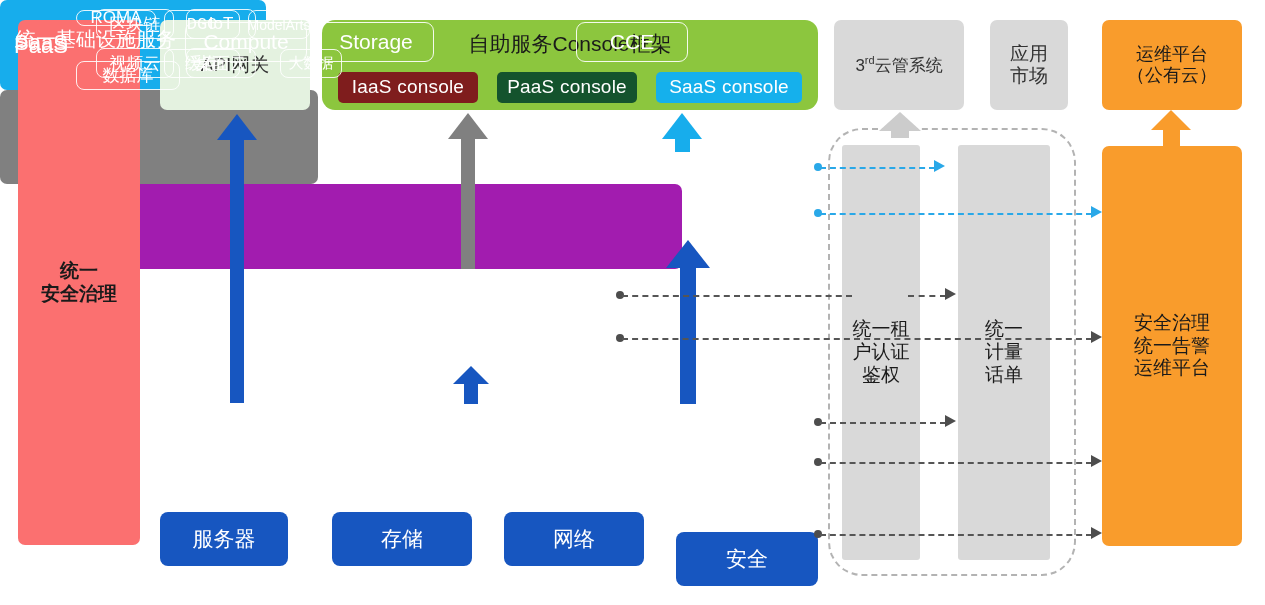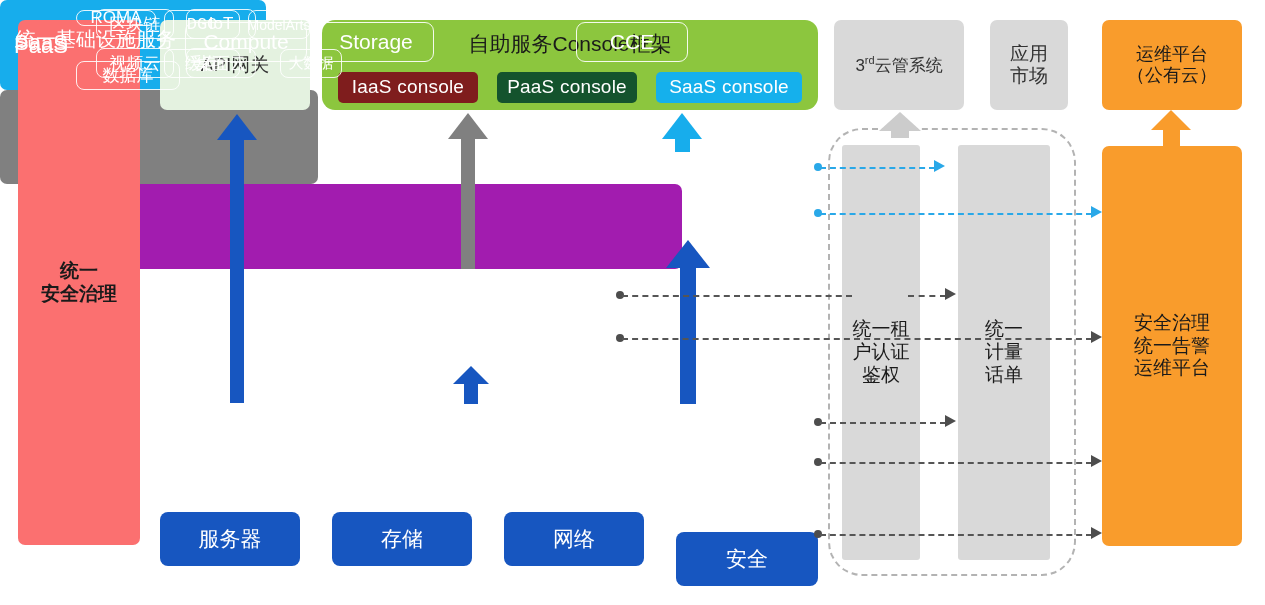--- a/index.html
+++ b/index.html
@@ -167,21 +167,21 @@
   #infra-network { left: 443px; width: 122px; }
   #infra-cce     { left: 576px; width: 112px; }
 
   
   .hw-box {
     position: absolute; top: 512px; height: 54px;
     background: #1756c0; border-radius: 8px;
     display: flex; align-items: center; justify-content: center;
     color: #fff; font-size: 21px;
   }
-  #hw-server  { left: 160px; width: 140px; font-family: Liberation Mono, monospace; }
+  #hw-server  { left: 160px; width: 128px; font-family: Liberation Mono, monospace; }
   #hw-storage { left: 332px; width: 140px; }
   #hw-network { left: 504px; width: 140px; }
   #hw-security{ left: 676px; width: 142px; margin-top: 20px; }
 
   
   #dashed-container {
     position: absolute;
     left: 828px; top: 128px; width: 248px; height: 448px;
     border: 2.5px dashed #b3b3b3;
     border-radius: 34px;

